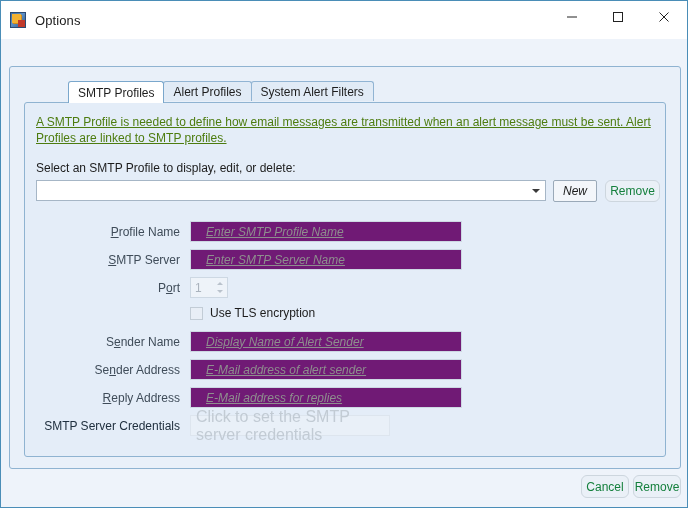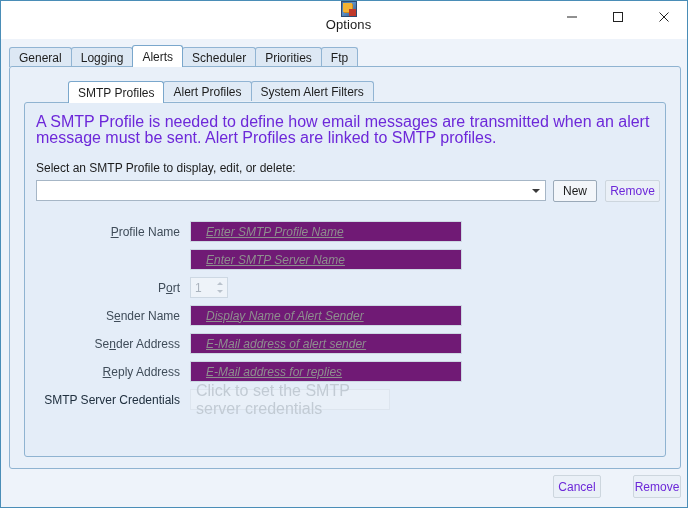--- a/index.html
+++ b/index.html
@@ -28,21 +28,20 @@
   }
 
   .titlebar {
     position: absolute;
     left: 0; top: 0;
     width: 686px;
     height: 38px;
     background: #ffffff;
     display: flex;
     align-items: center;
-    flex-direction: column;
   }
   .title-icon {
     width: 16px; height: 16px;
     margin-left: 9px;
     position: relative;
     border: 1px solid #2b4a72;
     background: linear-gradient(135deg,#3d6fa8 0%,#5e8fc4 45%,#2e5685 100%);
     box-sizing: border-box;
   }
   .title-icon::before {
@@ -152,23 +151,24 @@
     border-radius: 3px;
     background: #e4edf8;
   }
 
   
   .desc {
     position: absolute;
     left: 11px;
     top: 11px;
     width: 616px;
-    font-size: 16px;
+    font-size: 12px;
     line-height: 16px;
-    color: #6d28d9;
+    color: #4d7c0f;
+    text-decoration: underline;
   }
 
   .select-label {
     position: absolute;
     left: 11px;
     top: 58px;
     font-size: 12px;
     color: #1c1c1c;
   }
 
@@ -200,30 +200,32 @@
     background: #f3f6fa;
     font-family: "Liberation Sans", sans-serif;
     font-size: 12px;
     color: #1b1b1b;
     display: flex;
     align-items: center;
     justify-content: center;
     border-radius: 2px;
   }
   .btn.disabled {
-    color: #6d28d9;
+    color: #15803d;
     border-color: #cdd6de;
     background: #eaf0f7;
+    border-radius: 6px;
   }
 
   .btn-new {
     position: absolute;
     left: 528px;
     top: 77px;
     width: 44px;
+    font-style: italic;
   }
   .btn-remove {
     position: absolute;
     left: 580px;
     top: 77px;
     width: 55px;
   }
 
   
   .form { position: absolute; left: 0; top: 118px; width: 642px; }
@@ -324,21 +326,21 @@
     align-items: center;
     padding-left: 5px;
     font-size: 16px;
     color: #c2cbd4;
   }
   .row .lbl.strong { color: #20303f; }
 
   
   .btn-cancel {
     position: absolute;
-    left: 552px;
+    left: 580px;
     top: 474px;
     width: 48px;
     height: 23px;
   }
   .btn-apply {
     position: absolute;
     left: 632px;
     top: 474px;
     width: 48px;
     height: 23px;
@@ -366,28 +368,20 @@
       </div>
       <div class="win-btn">
         <svg width="12" height="12" viewBox="0 0 12 12">
             <line x1="1.5" y1="1.5" x2="10.5" y2="10.5" stroke="#222" stroke-width="1"></line>
             <line x1="10.5" y1="1.5" x2="1.5" y2="10.5" stroke="#222" stroke-width="1"></line>
           </svg>
       </div>
     </div>
   </div>
 
-  <div class="tabstrip">
-    <div class="tab">General</div>
-    <div class="tab">Logging</div>
-    <div class="tab selected">Alerts</div>
-    <div class="tab">Scheduler</div>
-    <div class="tab">Priorities</div>
-    <div class="tab">Ftp</div>
-  </div>
 
   <div class="tabpage">
 
     <div class="inner-tabstrip">
       <div class="tab selected">SMTP Profiles</div>
       <div class="tab">Alert Profiles</div>
       <div class="tab">System Alert Filters</div>
     </div>
 
     <div class="inner-tabpage">
@@ -405,34 +399,39 @@
       <div class="btn btn-remove disabled">Remove</div>
 
       <div class="form">
 
         <div class="row">
           <div class="lbl"><u>P</u>rofile Name</div>
           <div class="field">Enter SMTP Profile Name</div>
         </div>
 
         <div class="row">
+          <div class="lbl"><u>S</u>MTP Server</div>
           <div class="field">Enter SMTP Server Name</div>
         </div>
 
         <div class="row">
           <div class="lbl">P<u>o</u>rt</div>
           <div class="spin">
             <span>1</span>
             <span class="spin-arrows">
               <span class="spin-up"></span>
               <span class="spin-dn"></span>
             </span>
           </div>
         </div>
 
+        <div class="checkrow">
+          <div class="chk"></div>
+          <div class="chk-label">Use TLS encryption</div>
+        </div>
 
         <div class="row">
           <div class="lbl">S<u>e</u>nder Name</div>
           <div class="field">Display Name of Alert Sender</div>
         </div>
 
         <div class="row">
           <div class="lbl">Se<u>n</u>der Address</div>
           <div class="field">E-Mail address of alert sender</div>
         </div>

